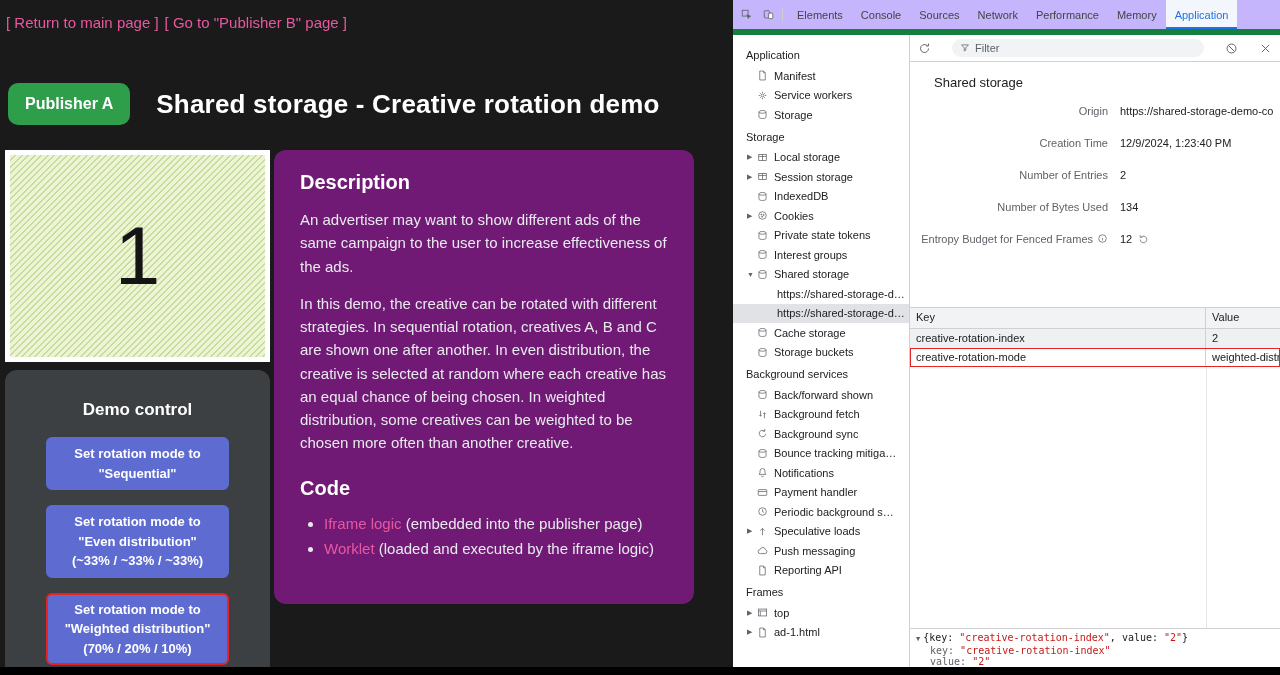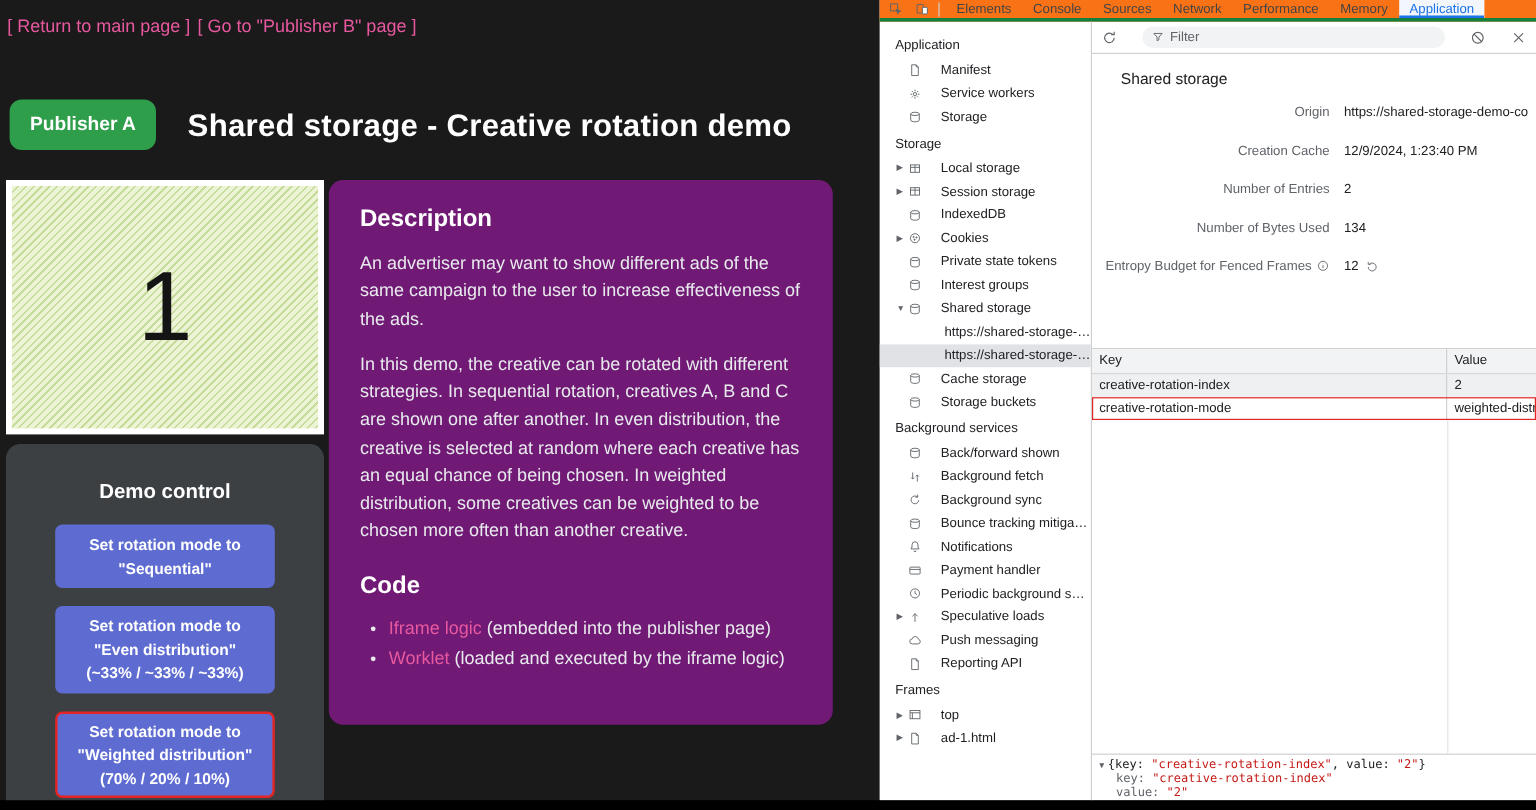--- a/index.html
+++ b/index.html
@@ -27,35 +27,35 @@
   .desc-panel{margin-left:4px;width:420px;height:454px;background:#701a75;border-radius:12px;padding:21px 26px;color:#e8eaed;overflow:hidden}
   .desc-h{font-size:20px;font-weight:bold;color:#fff}
   .desc-p{font-size:15px;line-height:1.55;margin-top:14px}
   .code-h{margin-top:22px}
   .code-list{margin:12px 0 0 24px;font-size:15px;line-height:1.55;list-style:disc}
   .code-item{margin-top:2px}
   .code-link{color:#e8589f;text-decoration:none;cursor:pointer}
 
   
   .devtools{position:absolute;left:733px;top:0;width:547px;height:667px;background:#fff;display:flex;flex-direction:column;font-size:11px;color:#202124}
-  .dt-tabbar{flex:none;height:18px;display:flex;align-items:center;background:#f97316;border-bottom:3px solid #15803d;color:#5f6368}
+  .dt-tabbar{flex:none;height:35px;display:flex;align-items:center;background:#c4b5fd;border-bottom:6px solid #15803d;color:#5f6368}
   .tb-icn{width:18px;height:14px;display:inline-flex;align-items:center;justify-content:center;cursor:pointer;margin-left:4px}
   .tb-icn svg{width:11px;height:11px;fill:none;stroke:currentColor;stroke-width:1.2}
   .tb-sep{width:1px;height:12px;background:#d0d0d0;margin:0 5px}
   .dt-tabs{display:flex;height:100%}
   .dt-tab{display:flex;align-items:center;padding:0 9px;cursor:pointer;color:#444;white-space:nowrap}
   .dt-tab.selected{color:#1a73e8;box-shadow:inset 0 -2px 0 #1a73e8;background:#f3f7fd}
   .dt-body{flex:1;display:flex;min-height:0}
   .dt-sidebar{flex:none;width:177px;border-right:1px solid #d0d0d0;padding-top:8px;overflow:hidden}
   .sb-title{padding:6px 0 5px 13px;color:#202124}
   .sb-item{display:flex;align-items:center;height:19.5px;padding-left:14px;cursor:pointer;white-space:nowrap}
   .sb-item .exp{flex:none;width:10px;font-size:7px;color:#5f6368}
   .icn{display:inline-flex;color:#5f6368}
   .icn svg{width:11px;height:11px;fill:none;stroke:currentColor;stroke-width:1.1}
-  .sb-label{margin-left:16px;overflow:hidden;text-overflow:ellipsis}
+  .sb-label{margin-left:6px;overflow:hidden;text-overflow:ellipsis}
   .sb-item.child{padding-left:38px}
   .sb-item.selected{background:#e0e2e6}
   .dt-main{flex:1;display:flex;flex-direction:column;min-width:0}
   .dt-toolbar{flex:none;height:27px;display:flex;align-items:center;border-bottom:1px solid #d0d0d0;padding:0 8px;gap:21px;color:#5f6368}
   .tool-icn{display:inline-flex;cursor:pointer}
   .tool-icn svg{width:13px;height:13px;fill:none;stroke:currentColor;stroke-width:1.2}
   .filter-box{flex:1;height:18px;background:#f1f3f4;border-radius:9px;display:flex;align-items:center;padding:0 8px;gap:5px}
   .f-icn{display:inline-flex}
   .f-icn svg{width:10px;height:10px;fill:none;stroke:#5f6368;stroke-width:1.2}
   .filter-input{flex:1;border:none;background:transparent;outline:none;font-family:inherit;font-size:11px;color:#202124;min-width:0}
@@ -447,21 +447,21 @@
             <div class="md-row">
               <div class="md-label">
                 <span>Origin</span>
               </div>
               <div class="md-value">
                 <span>https://shared-storage-demo-co</span>
               </div>
             </div>
             <div class="md-row">
               <div class="md-label">
-                <span>Creation Cache</span>
+                <span>Creation Time</span>
               </div>
               <div class="md-value">
                 <span>12/9/2024, 1:23:40 PM</span>
               </div>
             </div>
             <div class="md-row">
               <div class="md-label">
                 <span>Number of Entries</span>
               </div>
               <div class="md-value">

